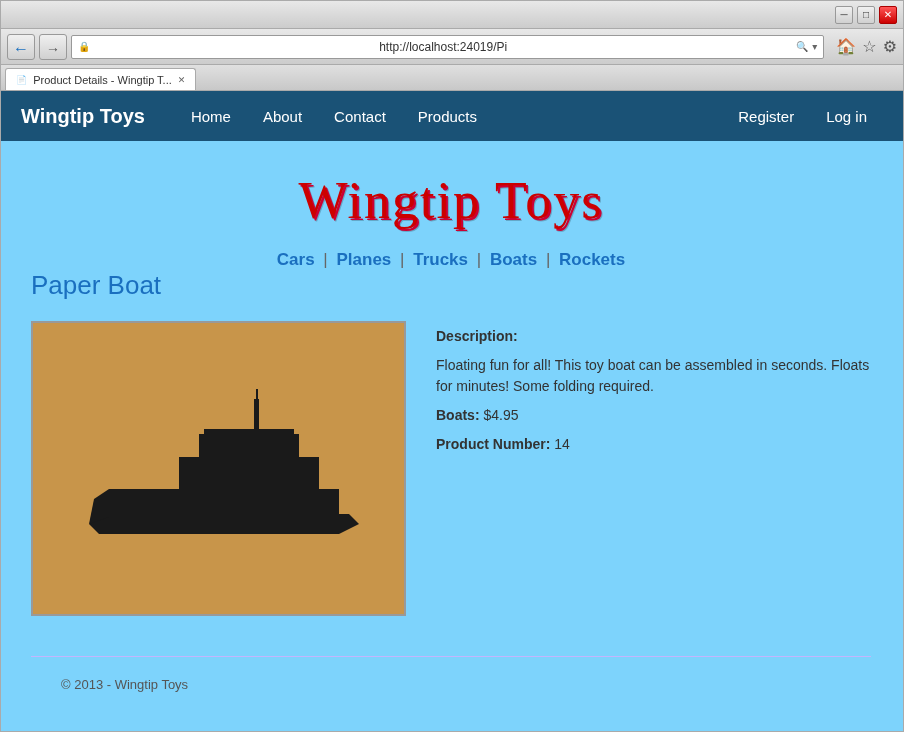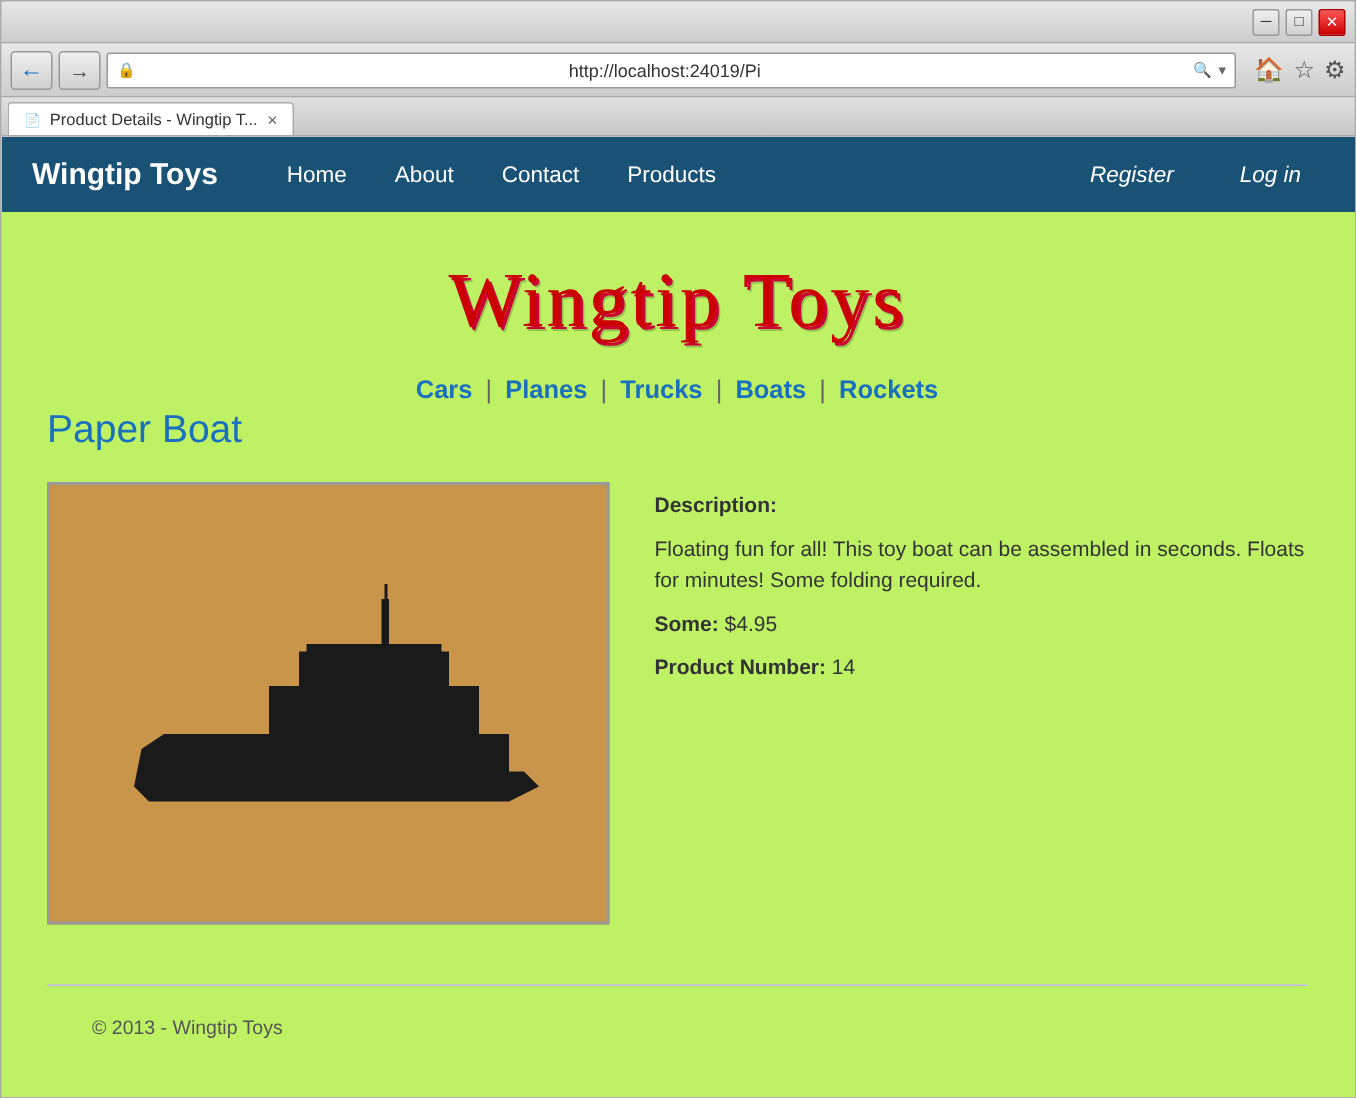--- a/index.html
+++ b/index.html
@@ -109,21 +109,21 @@
     .browser-icon {
       font-size: 16px;
       color: #555;
       cursor: pointer;
     }
 
     
     .page-content {
       flex: 1;
       overflow-y: auto;
-      background: #bef264;
+      background: #7dd3fc;
     }
 
     
     .site-nav {
       background: #1a5276;
       height: 50px;
       display: flex;
       align-items: center;
       padding: 0 20px;
     }
@@ -142,22 +142,21 @@
     }
     .nav-link {
       color: white;
       text-decoration: none;
       padding: 0 16px;
       font-size: 15px;
       cursor: pointer;
     }
     .nav-right {
       display: flex;
-      gap: 12px;
-      font-style: italic;
+      gap: 0;
     }
 
     
     .main-content {
       padding: 20px 30px;
       max-width: 900px;
     }
 
     
     .site-logo {
@@ -338,21 +337,21 @@
             </g>
           </svg>
         </div>
 
         <div class="product-details">
           <p>
             <strong>Description:</strong>
           </p>
           <p>Floating fun for all! This toy boat can be assembled in seconds. Floats for minutes!  Some folding required.</p>
           <p>
-            <strong>Some:</strong>
+            <strong>Boats:</strong>
             <span>$4.95</span>
           </p>
           <p>
             <strong>Product Number:</strong>
             <span>14</span>
           </p>
         </div>
 
       </div>
 

